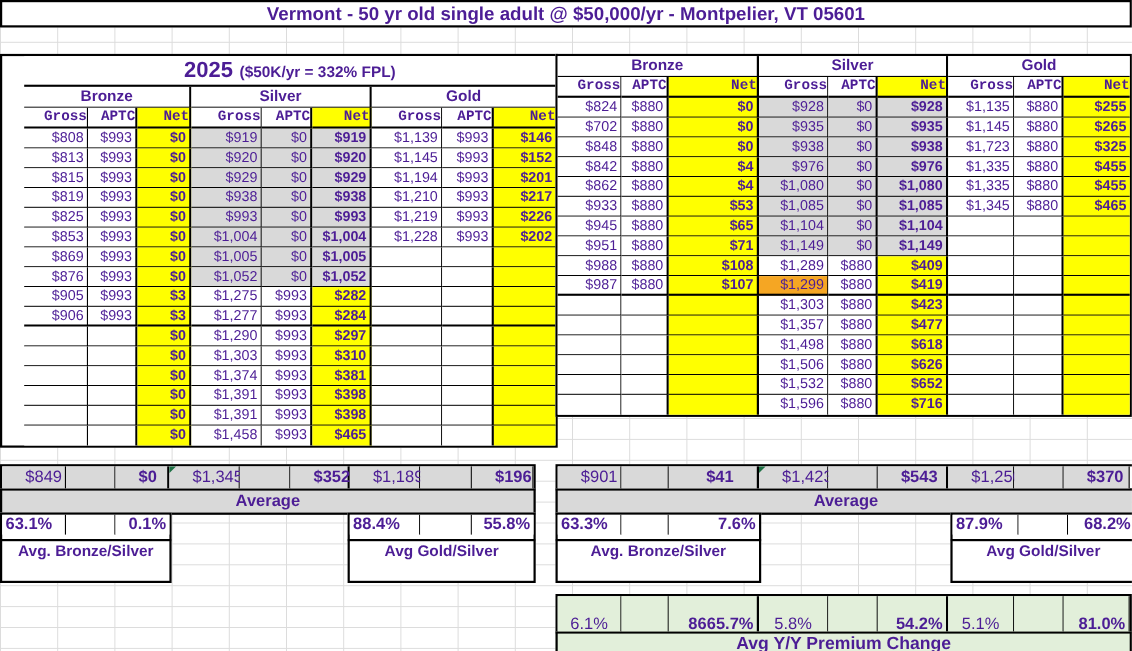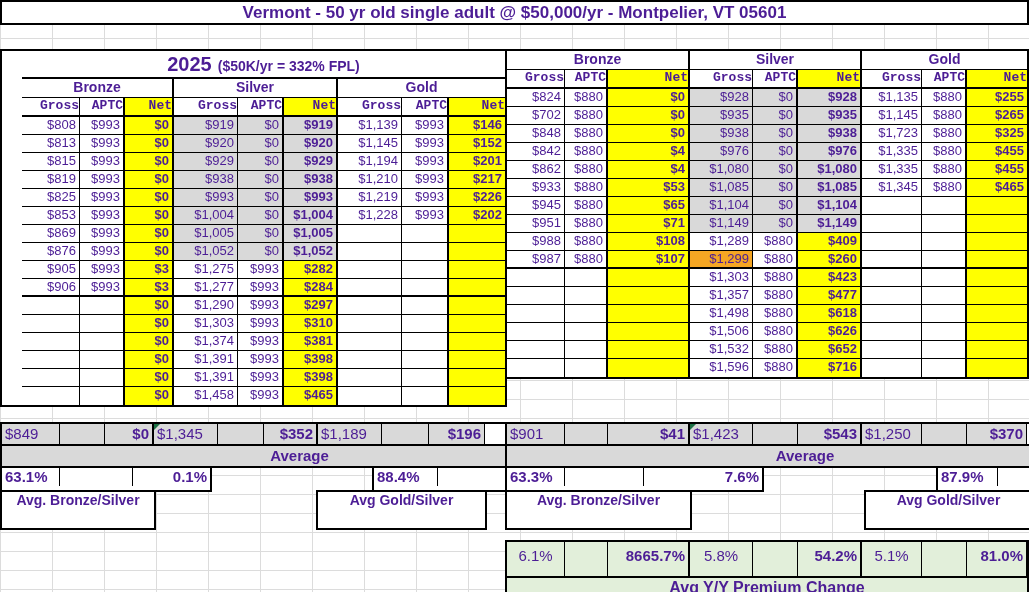--- a/index.html
+++ b/index.html
@@ -40,43 +40,43 @@
   .nety{background:var(--yellow);}
   .tR{border-right-width:2px;}
   .nR{border-right:none;}
   .tB{border-bottom-width:2px;}
   .nB{border-bottom:none;}
   .sum{position:absolute;top:422px;}
   .sum.left{left:0;}
   .sum.right{left:505px;}
   .sum-avg{border:2px solid #000;background:#fff;}
   .sa{height:20px;line-height:19px;box-sizing:border-box;border-right:1px solid #000;background:var(--gray);
-      font-size:15px;padding:0 3px;white-space:nowrap;position:relative;overflow:visible;}
+      font-size:15px;padding:0 21px;white-space:nowrap;position:relative;overflow:visible;}
   .sa.tR{border-right-width:2px;}
   .flag::before{content:'';position:absolute;left:0;top:0;width:0;height:0;
       border-top:6px solid #1e7145;border-right:6px solid transparent;}
   .sum-average{height:24px;box-sizing:border-box;border:2px solid #000;margin-top:-2px;background:var(--gray);
       text-align:center;font-weight:bold;font-size:15px;line-height:19px;}
   .sumrow{display:flex;margin-top:-2px;}
   .pctbox{display:grid;border:2px solid #000;background:#fff;height:22px;box-sizing:content-box;}
-  #s0-pct-b{grid-template-columns:58px 45px 49px;gap:28px;}
-  #s0-pct-g{grid-template-columns:64px 47px 56px;gap:28px;}
-  #s1-pct-b{grid-template-columns:58px 43px 82px;gap:36px;}
+  #s0-pct-b{grid-template-columns:58px 45px 49px;}
+  #s0-pct-g{grid-template-columns:64px 47px 56px;}
+  #s1-pct-b{grid-template-columns:58px 43px 82px;}
   #s1-pct-g{grid-template-columns:60px 45px 60px;}
   .pc{height:18px;line-height:18px;box-sizing:border-box;font-size:15px;font-weight:bold;
       padding:0 3px;background:#fff;white-space:nowrap;}
   .thinR{border-right:1px solid #000;}
   .lblbox{border:2px solid #000;height:40px;box-sizing:border-box;background:#fff;
       text-align:center;font-weight:bold;font-size:14px;line-height:17px;}
   .bl{width:156px;} .glb{width:171px;} .brb{width:187px;} .grb{width:169px;}
   .sp-l{width:160px;} .sp-r{width:172px;}
   #yy{position:absolute;left:505px;top:540px;}
   .yy-vals{border:2px solid #000;background:#fff;}
-  .yc{height:34px;line-height:20px;box-sizing:border-box;border-right:1px solid #000;background:var(--green);
-      font-size:15px;padding:4px 3px;white-space:nowrap;}
+  .yc{height:21px;line-height:20px;box-sizing:border-box;border-right:1px solid #000;background:var(--green);
+      font-size:15px;padding:16px 3px;white-space:nowrap;}
   .yc.tR{border-right-width:2px;}
   .yy-label{height:25px;box-sizing:border-box;border:2px solid #000;margin-top:-2px;background:var(--green);
       text-align:center;font-weight:bold;font-size:16px;line-height:20px;}
   .aL{text-align:left;} .aR{text-align:right;} .aC{text-align:center;} .b{font-weight:bold;}
 </style>
 </head>
 <body>
 
 <div class="canvas">
 
@@ -348,21 +348,21 @@
         <div class="c tR">$880</div>
         <div class="c tR net">$409</div>
         <div class="c"></div>
         <div class="c tR"></div>
         <div class="c nR net"></div>
         <div class="c tB">$987</div>
         <div class="c tR tB">$880</div>
         <div class="c tR tB net">$107</div>
         <div class="c tB sel">$1,299</div>
         <div class="c tR tB">$880</div>
-        <div class="c tR tB net">$260</div>
+        <div class="c tR tB net">$419</div>
         <div class="c tB"></div>
         <div class="c tR tB"></div>
         <div class="c nR tB net"></div>
         <div class="c"></div>
         <div class="c tR"></div>
         <div class="c tR net"></div>
         <div class="c">$1,303</div>
         <div class="c tR">$880</div>
         <div class="c tR net">$423</div>
         <div class="c"></div>

